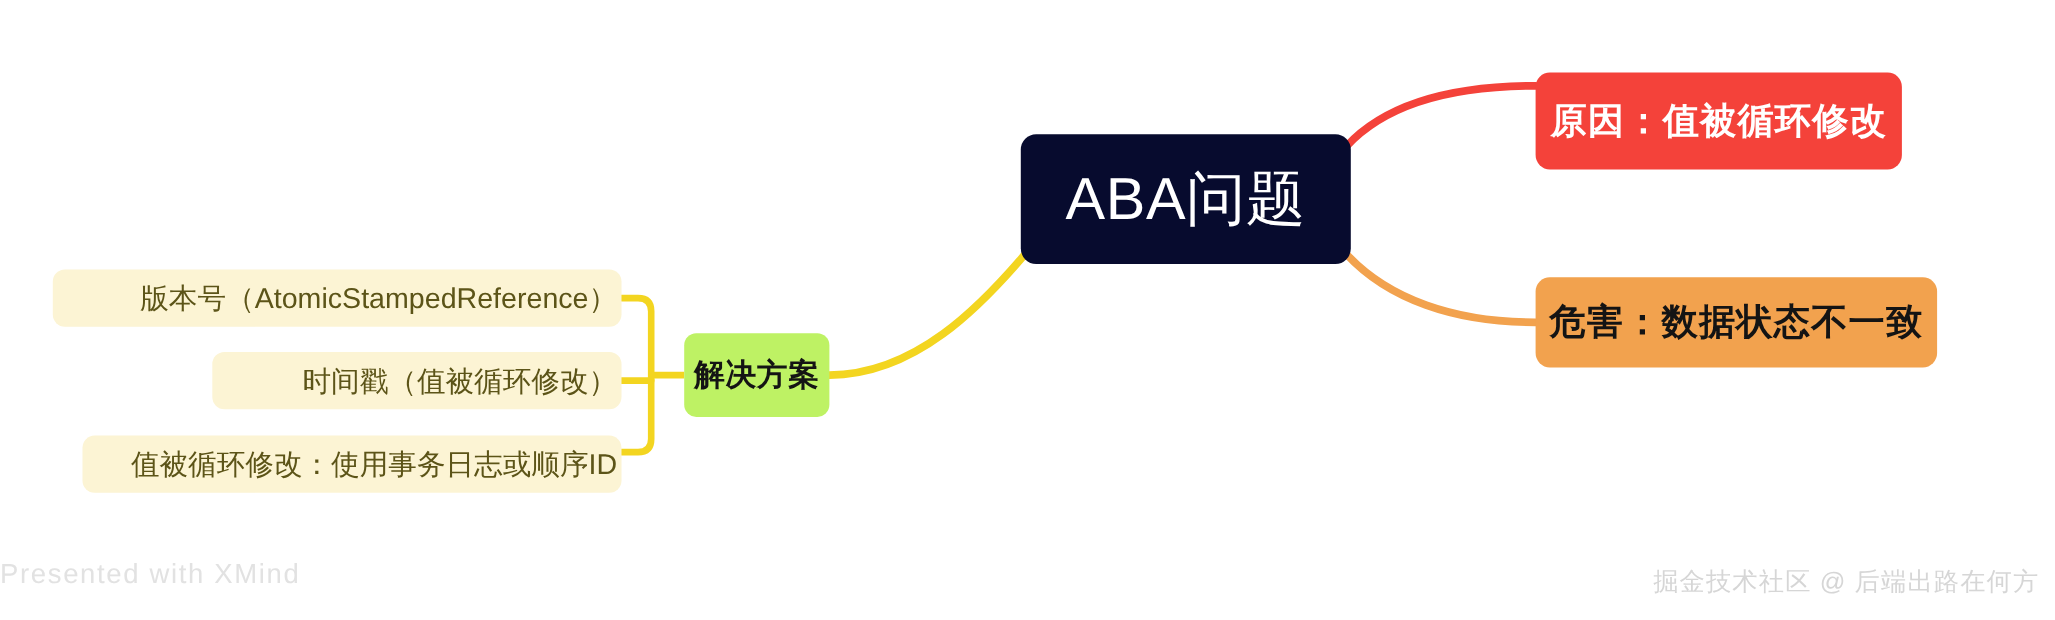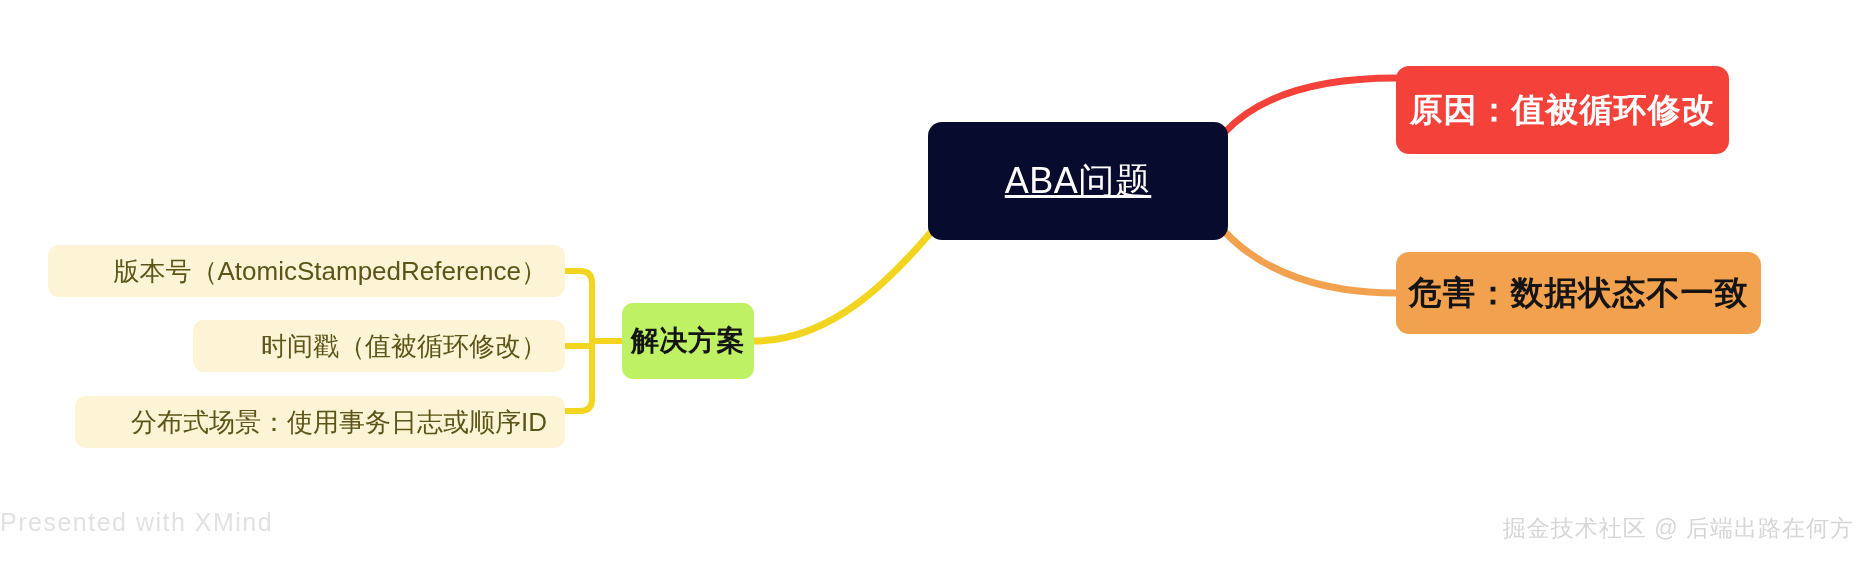--- a/index.html
+++ b/index.html
@@ -38,24 +38,23 @@
     left: 928px;
     top: 122px;
     width: 300px;
     height: 118px;
     background: #070B2E;
     border-radius: 14px;
     justify-content: center;
   }
   #root-node .label {
     color: #ffffff;
-    font-size: 36px;
+    font-size: 54px;
     font-weight: 400;
     letter-spacing: 0.5px;
-    text-decoration: underline;
   }
 
   
   #cause-node {
     left: 1396px;
     top: 36px;
     width: 333px;
     height: 88px;
     background: #F4423A;
     border-radius: 13px;
@@ -102,21 +101,21 @@
     font-weight: bold;
     letter-spacing: 0.5px;
   }
 
   
   .leaf {
     background: #FCF4D4;
     border-radius: 11px;
     height: 52px;
     justify-content: flex-end;
-    padding-right: 18px;
+    padding-right: 4px;
     padding-left: 18px;
   }
   .leaf .label {
     color: #5C5418;
     font-size: 26px;
     font-weight: 400;
   }
   #leaf-0 { left: 48px;  top: 245px; width: 517px; }
   #leaf-1 { left: 193px; top: 320px; width: 372px; }
   #leaf-2 { left: 75px;  top: 396px; width: 490px; }
@@ -179,19 +178,19 @@
     <span class="label">解决方案</span>
   </div>
 
   <div class="node leaf" id="leaf-0">
     <span class="label">版本号（AtomicStampedReference）</span>
   </div>
   <div class="node leaf" id="leaf-1">
     <span class="label">时间戳（值被循环修改）</span>
   </div>
   <div class="node leaf" id="leaf-2">
-    <span class="label">分布式场景：使用事务日志或顺序ID</span>
+    <span class="label">值被循环修改：使用事务日志或顺序ID</span>
   </div>
 
   <div id="xmind-watermark">Presented with XMind</div>
   <div id="author-watermark">掘金技术社区 @ 后端出路在何方</div>
 
 </div>
 
 </body></html>

